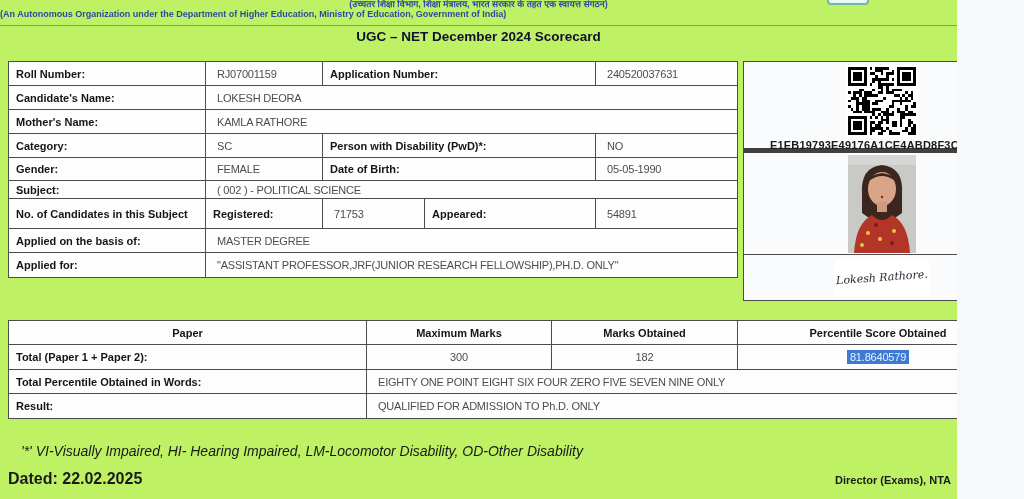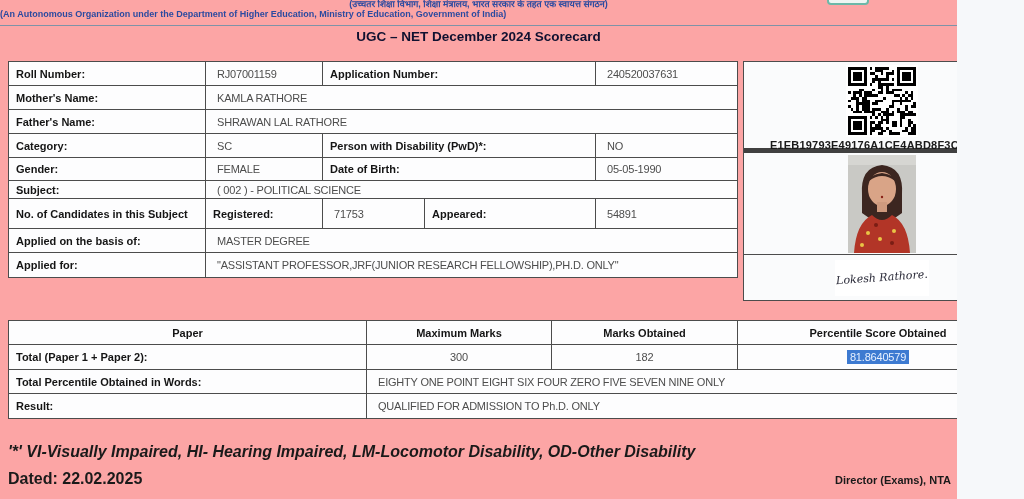--- a/index.html
+++ b/index.html
@@ -1,17 +1,17 @@
 <!DOCTYPE html>
 <html><head>
 <meta charset="utf-8">
 <style>
   * { margin:0; padding:0; box-sizing:border-box; }
   body { font-family:"Liberation Sans", sans-serif; background:#f6f8fa; }
-  .page { position:relative; width:957px; height:499px; background:#fca5a5; overflow:hidden; }
+  .page { position:relative; width:957px; height:499px; background:#bef264; overflow:hidden; }
 
   
   .hdr-hindi { position:absolute; top:-3px; left:0; width:100%; text-align:center;
     font-size:9px; font-weight:bold; color:#2b4aa0; }
   .hdr-english { position:absolute; top:9px; left:0; width:100%; 
     font-size:9px; font-weight:bold; color:#2b4aa0; }
   .top-right-box { position:absolute; top:-9px; left:827px; width:42px; height:14px;
     border:2px solid #6cb8a8; border-radius:4px; background:#eef6f3; }
   .hr-line { position:absolute; top:25px; left:0; width:1024px; border-top:1px solid #7d93a8; }
   .title { position:absolute; top:29px; left:0; width:100%; text-align:center;
@@ -35,21 +35,21 @@
   .qr-section { height:91px; border-bottom:5px solid #404040; text-align:center; }
   .qr-box { display:inline-block; margin-top:3px; background:#fff; padding:2px; line-height:0; }
   .qr-hash { font-size:11px; font-weight:bold; color:#1a1a1a; letter-spacing:0.2px; margin-top:0px; }
   .photo-section { height:102px; border-bottom:1px solid #4c4c4c; text-align:center; }
   .sig-section { height:45px; display:flex; align-items:center; justify-content:center; }
   .sig-box { width:94px; height:36px; background:#fff; display:flex; align-items:center; justify-content:center; }
   .sig-text { font-family:"DejaVu Serif", serif; font-style:italic; font-size:11px; color:#2a2a38;
     transform:rotate(-4deg); }
 
   
-  .footnote { position:absolute; top:443px; left:8px; font-size:16px; font-weight:bold;
+  .footnote { position:absolute; top:443px; left:21px; font-size:14px; font-weight:normal;
     font-style:italic; color:#1a1a1a; }
   .dated { position:absolute; top:470px; left:8px; font-size:16px; font-weight:bold; color:#1a1a1a; }
   .signatory { position:absolute; top:474px; right:6px; font-size:11px; font-weight:bold; color:#1a1a1a; }
 </style>
 </head>
 <body>
 
 <div class="page">
 
   <div class="hdr-hindi">(उच्चतर शिक्षा विभाग, शिक्षा मंत्रालय, भारत सरकार के तहत एक स्वायत्त संगठन)</div>
@@ -67,26 +67,26 @@
         <col style="width:142px">
       </colgroup>
     <tbody>
         <tr style="height:24px">
       <td class="lbl">Roll Number:</td>
       <td class="val">RJ07001159</td>
       <td class="lbl" colspan="2">Application Number:</td>
       <td class="val">240520037631</td>
     </tr>
     <tr style="height:24px">
+      <td class="lbl">Candidate's Name:</td>
+      <td class="val" colspan="4">LOKESH DEORA</td>
+    </tr>
+    <tr style="height:24px">
       <td class="lbl">Mother's Name:</td>
       <td class="val" colspan="4">KAMLA RATHORE</td>
-    </tr>
-    <tr style="height:24px">
-      <td class="lbl">Father's Name:</td>
-      <td class="val" colspan="4">SHRAWAN LAL RATHORE</td>
     </tr>
     <tr style="height:24px">
       <td class="lbl">Category:</td>
       <td class="val">SC</td>
       <td class="lbl" colspan="2">Person with Disability (PwD)*:</td>
       <td class="val">NO</td>
     </tr>
     <tr style="height:23px">
       <td class="lbl">Gender:</td>
       <td class="val">FEMALE</td>

